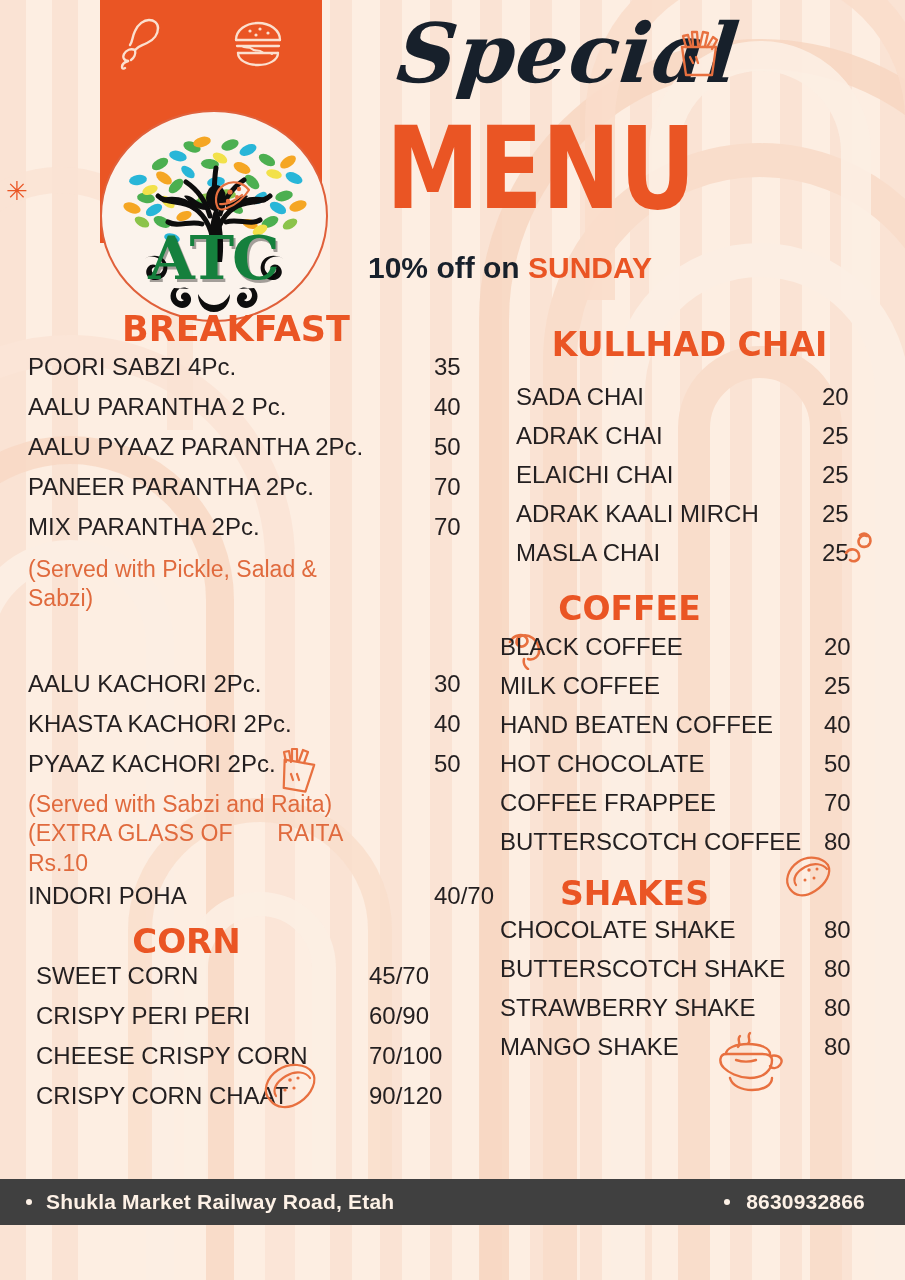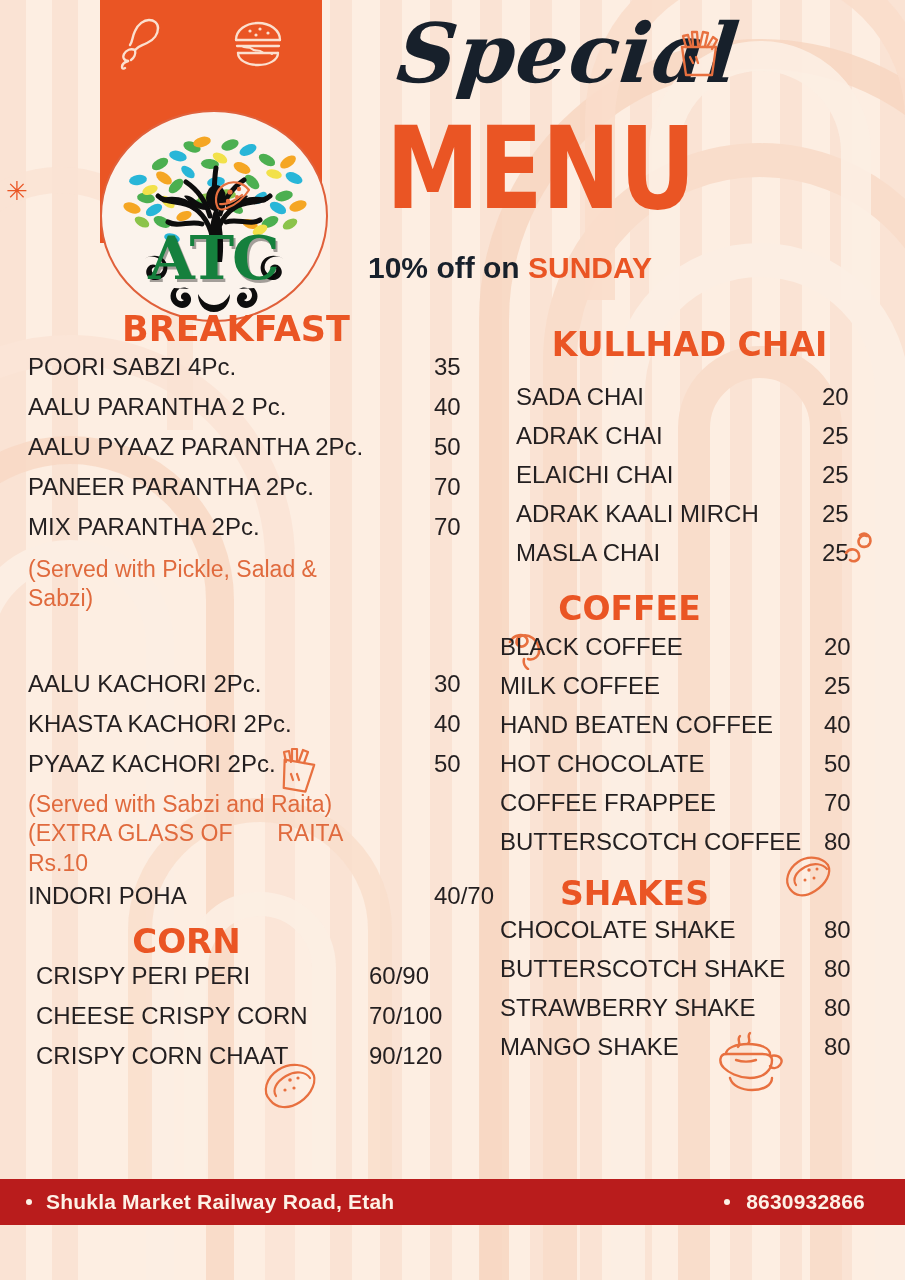--- a/index.html
+++ b/index.html
@@ -119,21 +119,21 @@
   .lrow .pr{position:absolute;left:410px;}
   .lblock{position:relative;}
 
   
   .rrow{height:39px;}
   .rrow .pr{position:absolute;}
 
   
   .footer{
     position:absolute;left:0;bottom:55px;width:905px;height:46px;
-    background:#b91c1c;
+    background:#404040;
     display:flex;align-items:center;
     color:#fdf1e6;
     font-size:21px;font-weight:bold;
     font-family:"Liberation Sans", sans-serif;
     letter-spacing:.2px;
   }
   .bullet{display:inline-block;width:6px;height:6px;border-radius:50%;background:#fdf1e6;margin:0 14px 0 26px;flex:0 0 auto;}
   .bullet.ph{margin-left:0;}
   .addr{flex:0 0 auto;}
   .phone-wrap{display:flex;align-items:center;margin-left:auto;margin-right:40px;}
@@ -434,20 +434,24 @@
           <span class="nm">INDORI POHA</span>
           <span class="pr">40/70</span>
         </li>
       </ul>
     </div>
 
     <div class="section-head sh-corn" style="margin:2px 0 4px 0;padding-right:130px;">CORN</div>
     <div class="lblock">
       <ul class="rows">
         <li class="row lrow" style="position:relative;padding-left:12px;">
+          <span class="nm">SWEET CORN</span>
+          <span class="pr" style="left:345px">45/70</span>
+        </li>
+        <li class="row lrow" style="position:relative;padding-left:12px;">
           <span class="nm">CRISPY PERI PERI</span>
           <span class="pr" style="left:345px">60/90</span>
         </li>
         <li class="row lrow" style="position:relative;padding-left:12px;">
           <span class="nm">CHEESE CRISPY CORN</span>
           <span class="pr" style="left:345px">70/100</span>
         </li>
         <li class="row lrow" style="position:relative;padding-left:12px;">
           <span class="nm">CRISPY CORN CHAAT</span>
           <span class="pr" style="left:345px">90/120</span>

